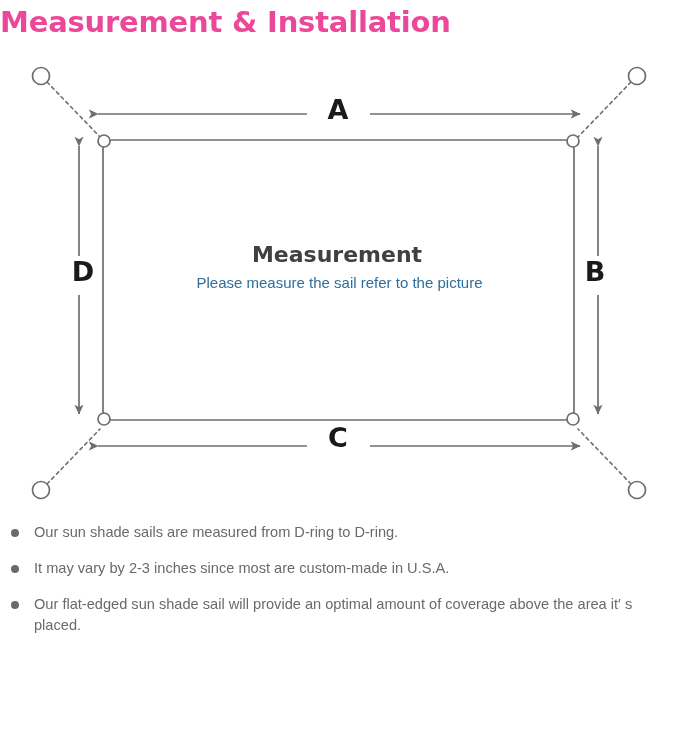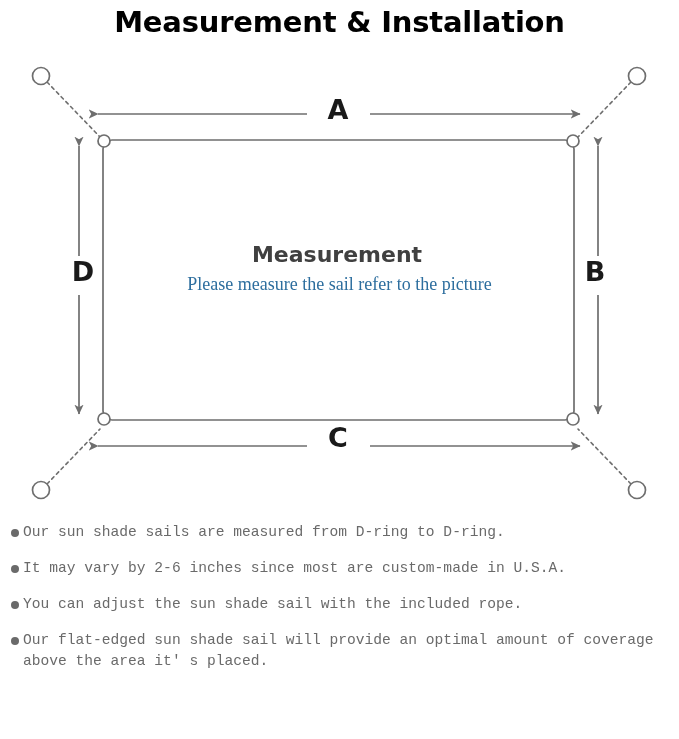--- a/index.html
+++ b/index.html
@@ -15,26 +15,26 @@
     font-family: "Liberation Sans", sans-serif;
     -webkit-font-smoothing: antialiased;
   }
 
   
   .page-title {
     position: absolute;
     left: 0;
     top: 0;
     width: 679px;
-    text-align: center;
+    text-align: left;
     font-family: "DejaVu Sans", sans-serif;
     font-weight: bold;
     font-size: 29px;
     letter-spacing: -0.2px;
-    color: #000000;
+    color: #ec4899;
     line-height: 40px;
     padding-top: 2px;
     white-space: nowrap;
   }
 
   
   .diagram {
     position: absolute;
     left: 0;
     top: 46px;
@@ -56,22 +56,22 @@
     font-size: 22px;
     color: #404040;
     white-space: nowrap;
   }
   .sail-subtitle {
     position: absolute;
     left: 0;
     top: 228px;
     width: 679px;
     text-align: center;
-    font-family: Liberation Serif, serif;
-    font-size: 18px;
+    font-family: Liberation Sans, sans-serif;
+    font-size: 15px;
     color: #2d6e9e;
     white-space: nowrap;
   }
 
   .dim-label {
     position: absolute;
     font-family: "DejaVu Sans", sans-serif;
     font-weight: bold;
     font-size: 27px;
     color: #1a1a1a;
@@ -85,24 +85,24 @@
 
   
   .notes {
     position: absolute;
     left: 0;
     top: 522px;
     width: 679px;
   }
   .note-item {
     position: relative;
-    padding-left: 23px;
+    padding-left: 34px;
     padding-right: 6px;
     margin-bottom: 15px;
-    font-family: Liberation Mono, monospace;
+    font-family: Liberation Sans, sans-serif;
     font-size: 14.6px;
     line-height: 21px;
     color: #6a6a6a;
   }
   .note-item:last-child { margin-bottom: 6px; }
   .note-bullet {
     position: absolute;
     left: 11px;
     top: 7px;
     width: 8px;
@@ -173,23 +173,19 @@
   <div class="dim-label dim-d">D</div>
 </div>
 
 <div class="notes">
   <div class="note-item">
     <span class="note-bullet"></span>
     <span>Our sun shade sails are measured from D-ring to D-ring.</span>
   </div>
   <div class="note-item">
     <span class="note-bullet"></span>
-    <span>It may vary by 2-6 inches since most are custom-made in U.S.A.</span>
-  </div>
-  <div class="note-item">
-    <span class="note-bullet"></span>
-    <span>You can adjust the sun shade sail with the included rope.</span>
+    <span>It may vary by 2-3 inches since most are custom-made in U.S.A.</span>
   </div>
   <div class="note-item">
     <span class="note-bullet"></span>
     <span>Our flat-edged sun shade sail will provide an optimal amount of coverage above the area it′ s placed.</span>
   </div>
 </div>
 
 </body></html>

